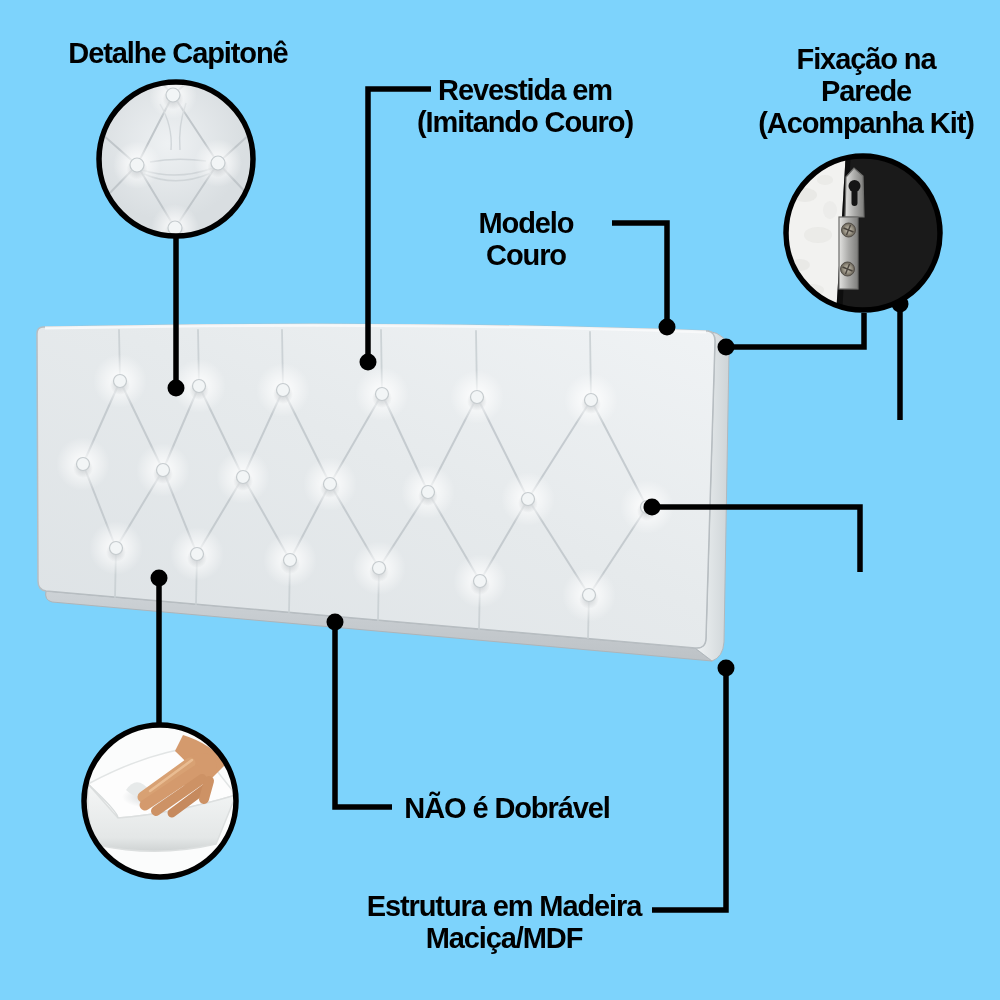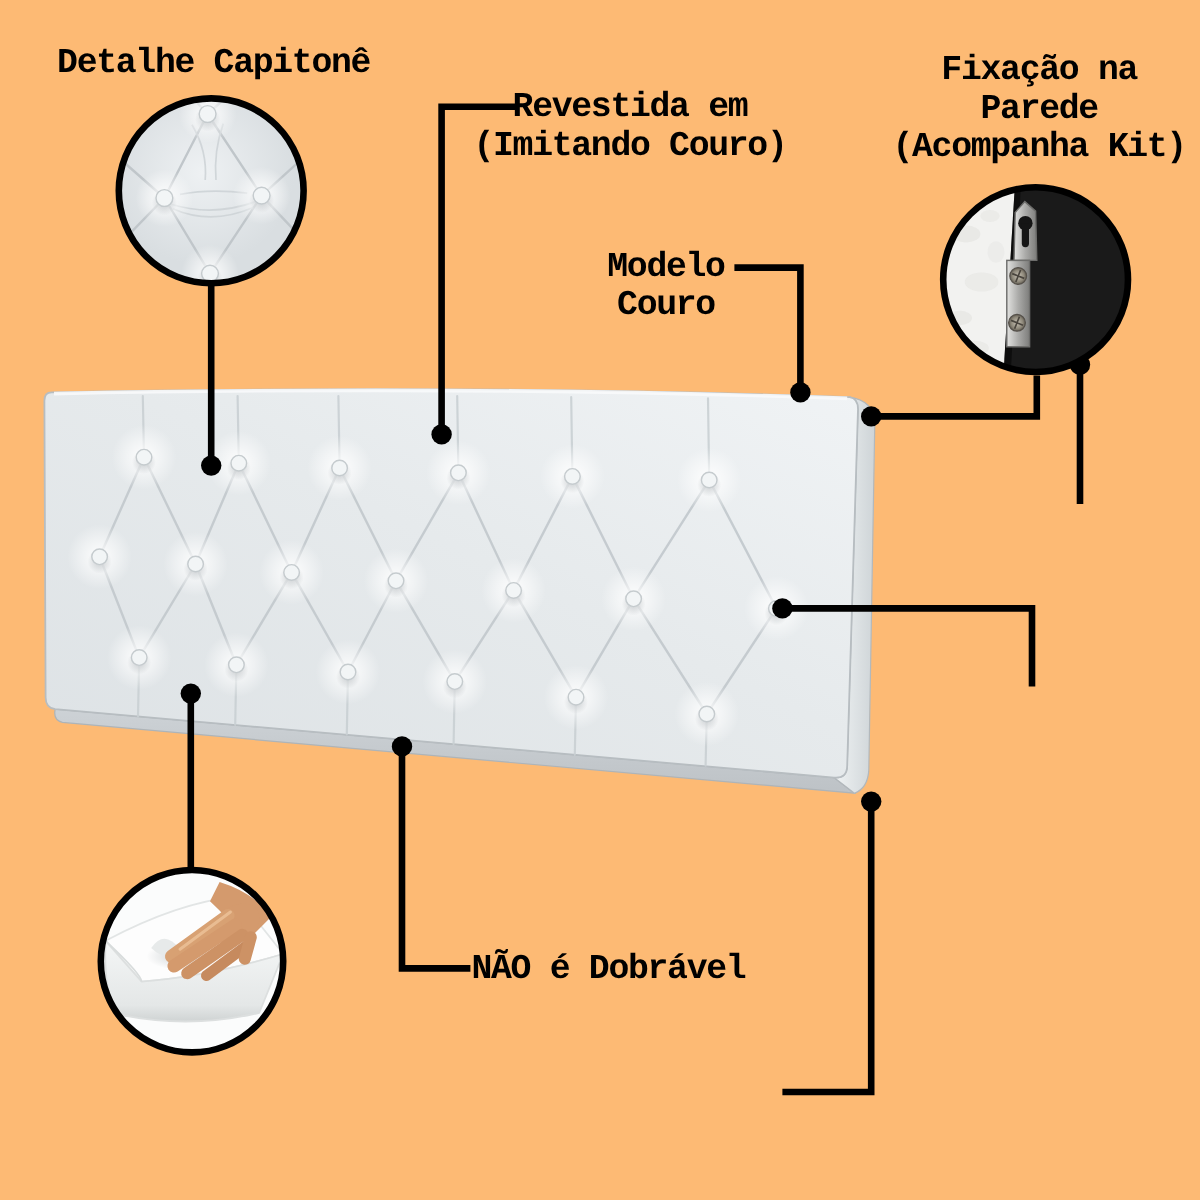--- a/index.html
+++ b/index.html
@@ -1,17 +1,17 @@
 <!DOCTYPE html>
 <html><head>
 <meta charset="utf-8">
 <style>
   html,body{margin:0;padding:0;background:#ffffff;}
-  #stage{position:relative;width:1000px;height:1000px;background:#fdba74;overflow:hidden;
-         font-family:Liberation Mono, monospace;}
+  #stage{position:relative;width:1000px;height:1000px;background:#7dd3fc;overflow:hidden;
+         font-family:Liberation Sans, sans-serif;}
   #scene{position:absolute;left:0;top:0;width:1000px;height:1000px;}
   .label{position:absolute;transform:translateX(-50%);text-align:center;
          font-weight:700;font-size:29px;line-height:32px;letter-spacing:-1.1px;
          color:#000;white-space:nowrap;}
   .label .ln{display:block;}
 </style>
 </head>
 <body>
 
 <div id="stage">
@@ -249,32 +249,36 @@
 
   <div class="label" style="left:178px;top:37px">
     <span class="ln">Detalhe Capitonê</span>
   </div>
 
   <div class="label" style="left:525px;top:74px">
     <span class="ln">Revestida em</span>
     <span class="ln">(Imitando Couro)</span>
   </div>
 
-  <div class="label" style="left:555px;top:207px">
+  <div class="label" style="left:526px;top:207px">
     <span class="ln">Modelo</span>
     <span class="ln">Couro</span>
   </div>
 
   <div class="label" style="left:866px;top:43px">
     <span class="ln">Fixação na</span>
     <span class="ln">Parede</span>
     <span class="ln">(Acompanha Kit)</span>
   </div>
 
 
 
 
   <div class="label" style="left:507px;top:792px">
     <span class="ln">NÃO é Dobrável</span>
   </div>
 
+  <div class="label" style="left:504px;top:890px">
+    <span class="ln">Estrutura em Madeira</span>
+    <span class="ln">Maciça/MDF</span>
+  </div>
 
 </div>
 
 </body></html>

